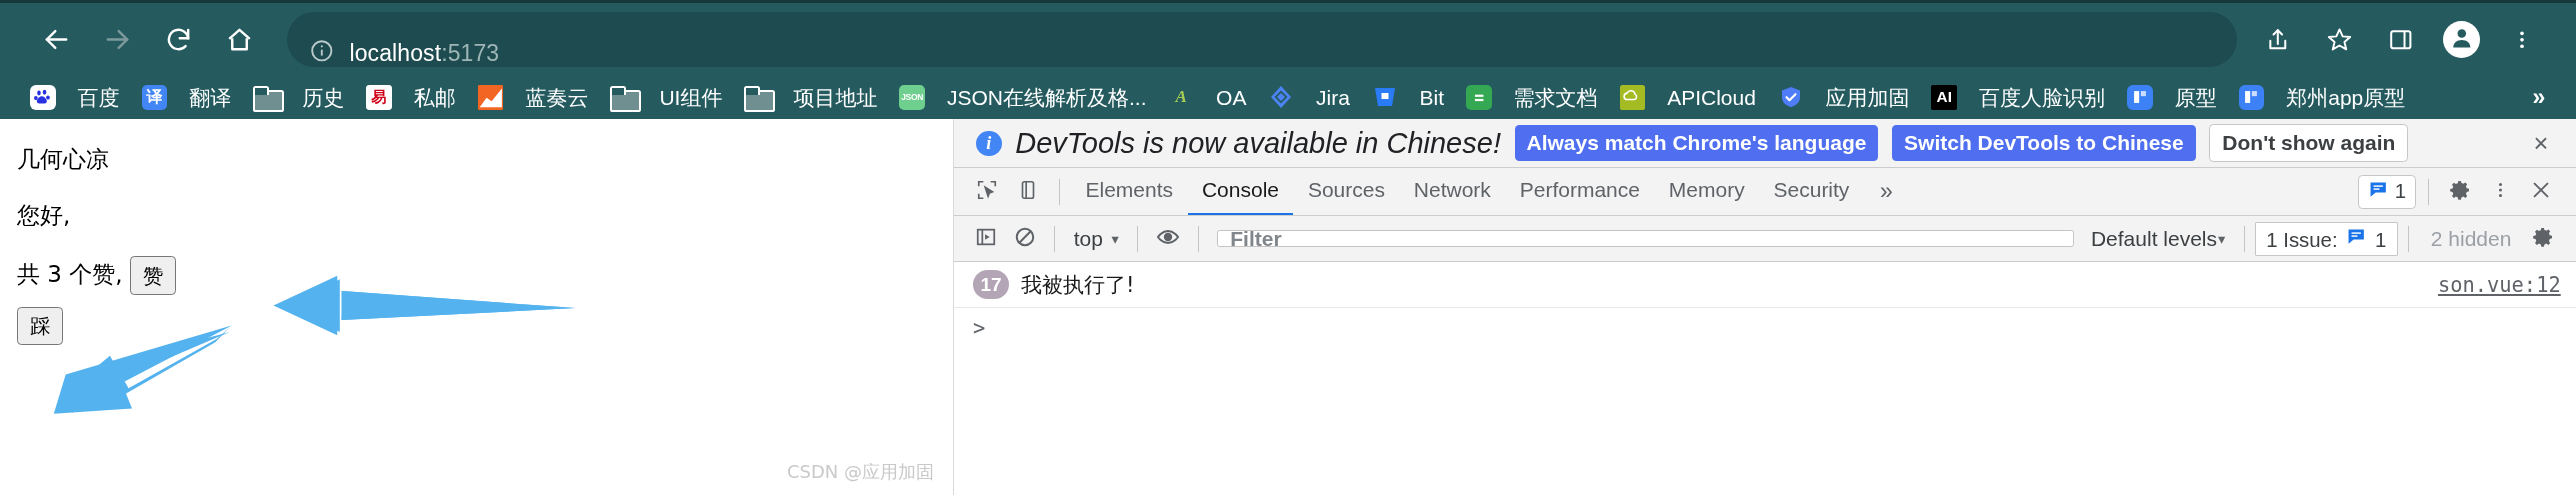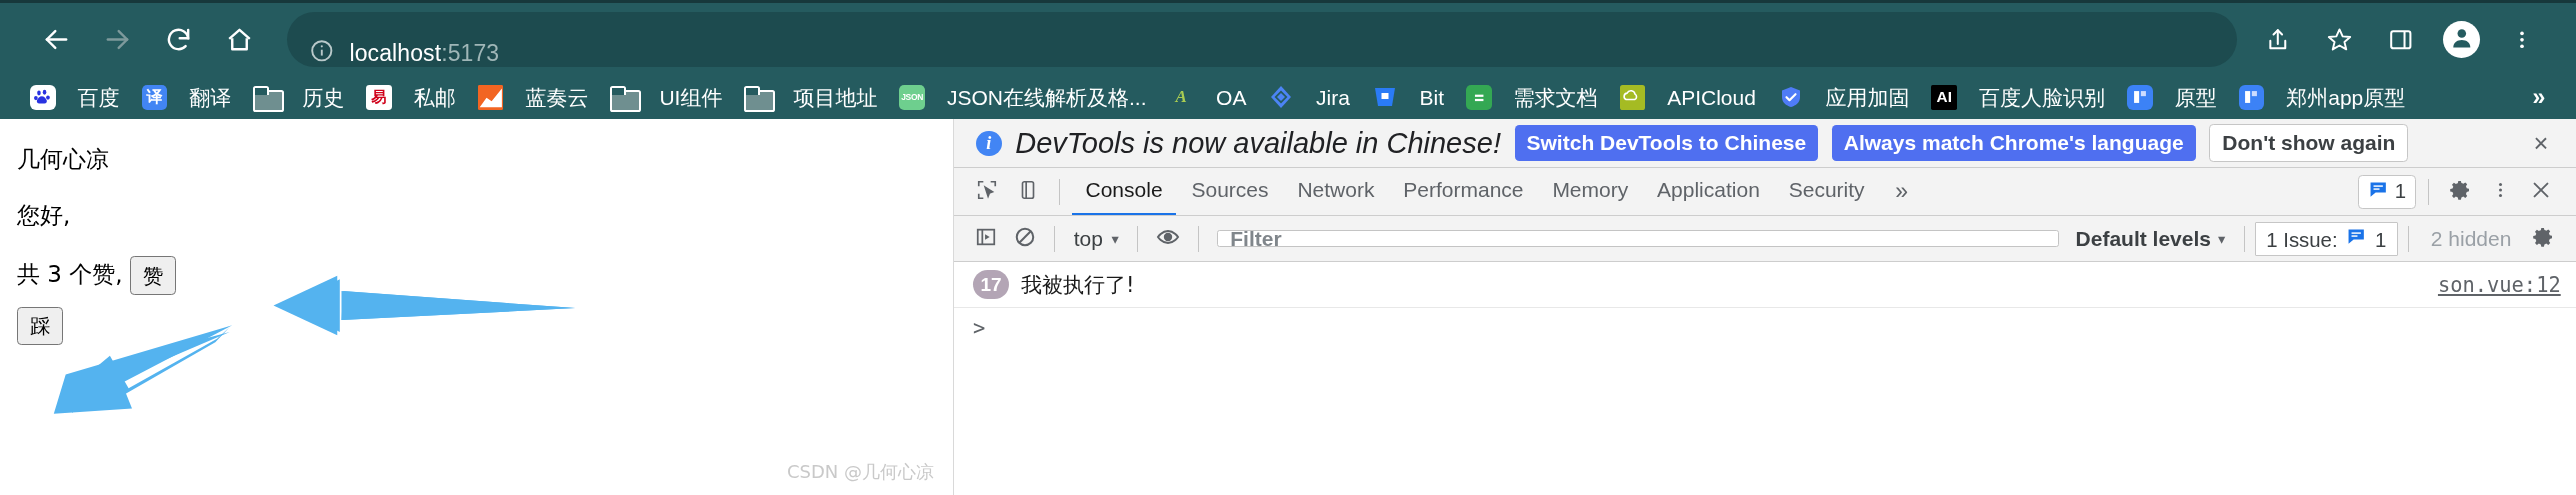--- a/index.html
+++ b/index.html
@@ -249,24 +249,23 @@
     margin: 0 8.5px;
     padding: 0 12px;
     font-size: 21px;
     color: #3c4043;
     font-family: "Liberation Sans", sans-serif;
     min-width: 0;
     font-weight: bold;
   }
   .filter-input::placeholder { color: #80868b; }
   .levels {
-    display:flex; align-items:center; gap:7px;
+    display:flex; align-items:center; gap:1px;
     font-size:21px; color:#3c4043; cursor:pointer; padding: 3.4px 8.5px;
     white-space: nowrap;
-    font-weight: bold;
   }
   .issues-box {
     display:flex; align-items:flex-end; gap:8.5px;
     border:0.9px solid #c6c6c6; border-radius:1px;
     padding:3.4px 10.2px; cursor:pointer; background:#fff;
     font-size:20.4px; color:#3c4043; white-space:nowrap;
   }
   .hidden-txt { font-size:21px; color:#9aa0a6; padding: 0 12px; white-space:nowrap; }
 
   .dt-console {
@@ -561,30 +560,30 @@
         <path d="M120 26 L395 46 L120 60 Z" fill="#54b3ef"></path>
         <polygon points="115,8 40,43 115,78" fill="#54b3ef"></polygon>
       </svg>
 
       <svg class="arrow" style="left:47px; top:206px;" width="187" height="94" viewBox="0 0 220 110">
         <path d="M215 8 L70 70 L78 44 Z" fill="#54b3ef"></path>
         <polygon points="215,2 198,20 90,82 78,44 30,103 14,86 74,36 96,74 200,16" fill="#54b3ef"></polygon>
         <polygon points="218,0 88,68 100,98 8,104 22,58" fill="#54b3ef"></polygon>
       </svg>
 
-      <div class="watermark">CSDN @几何心凉</div>
+      <div class="watermark">CSDN @应用加固</div>
     </div>
 
     <div class="devtools">
 
       <div class="dt-banner">
         <span class="info-circle">i</span>
         <span class="msg">DevTools is now available in Chinese!</span>
+        <button class="btn-blue">Always match Chrome's language</button>
         <button class="btn-blue">Switch DevTools to Chinese</button>
-        <button class="btn-blue">Always match Chrome's language</button>
         <button class="btn-white">Don't show again</button>
         <span class="banner-close">×</span>
       </div>
 
       <div class="dt-tabs">
         <div class="dt-iconbtn">
           <span>
             <svg width="22" height="22" viewBox="0 0 24 24" fill="none" stroke="#5f6368" stroke-width="1.8">
                 <path d="M3 8V3h5"></path>
                 <path d="M21 8V3h-5"></path>
@@ -596,26 +595,26 @@
         <div class="dt-iconbtn">
           <span>
             <svg width="22" height="22" viewBox="0 0 24 24" fill="none" stroke="#5f6368" stroke-width="1.8">
                 <rect x="6" y="3" width="12" height="18" rx="2"></rect>
                 <line x1="10" y1="3" x2="10" y2="21"></line>
               </svg>
           </span>
         </div>
         <div class="vdiv"></div>
 
+        <div class="dt-tab">Elements</div>
         <div class="dt-tab active">Console</div>
         <div class="dt-tab">Sources</div>
         <div class="dt-tab">Network</div>
         <div class="dt-tab">Performance</div>
         <div class="dt-tab">Memory</div>
-        <div class="dt-tab">Application</div>
         <div class="dt-tab">Security</div>
         <div class="dt-more">»</div>
 
         <div class="tabs-right">
           <div class="issue-pill">
             <span>
               <svg width="20.4" height="20.4" viewBox="0 0 24 24">
                   <path d="M3 4h18v12H9l-6 5z" fill="#1a73e8"></path>
                   <rect x="6.5" y="7.5" width="11" height="1.7" fill="#ffffff"></rect>
                   <rect x="6.5" y="11" width="7" height="1.7" fill="#ffffff"></rect>

